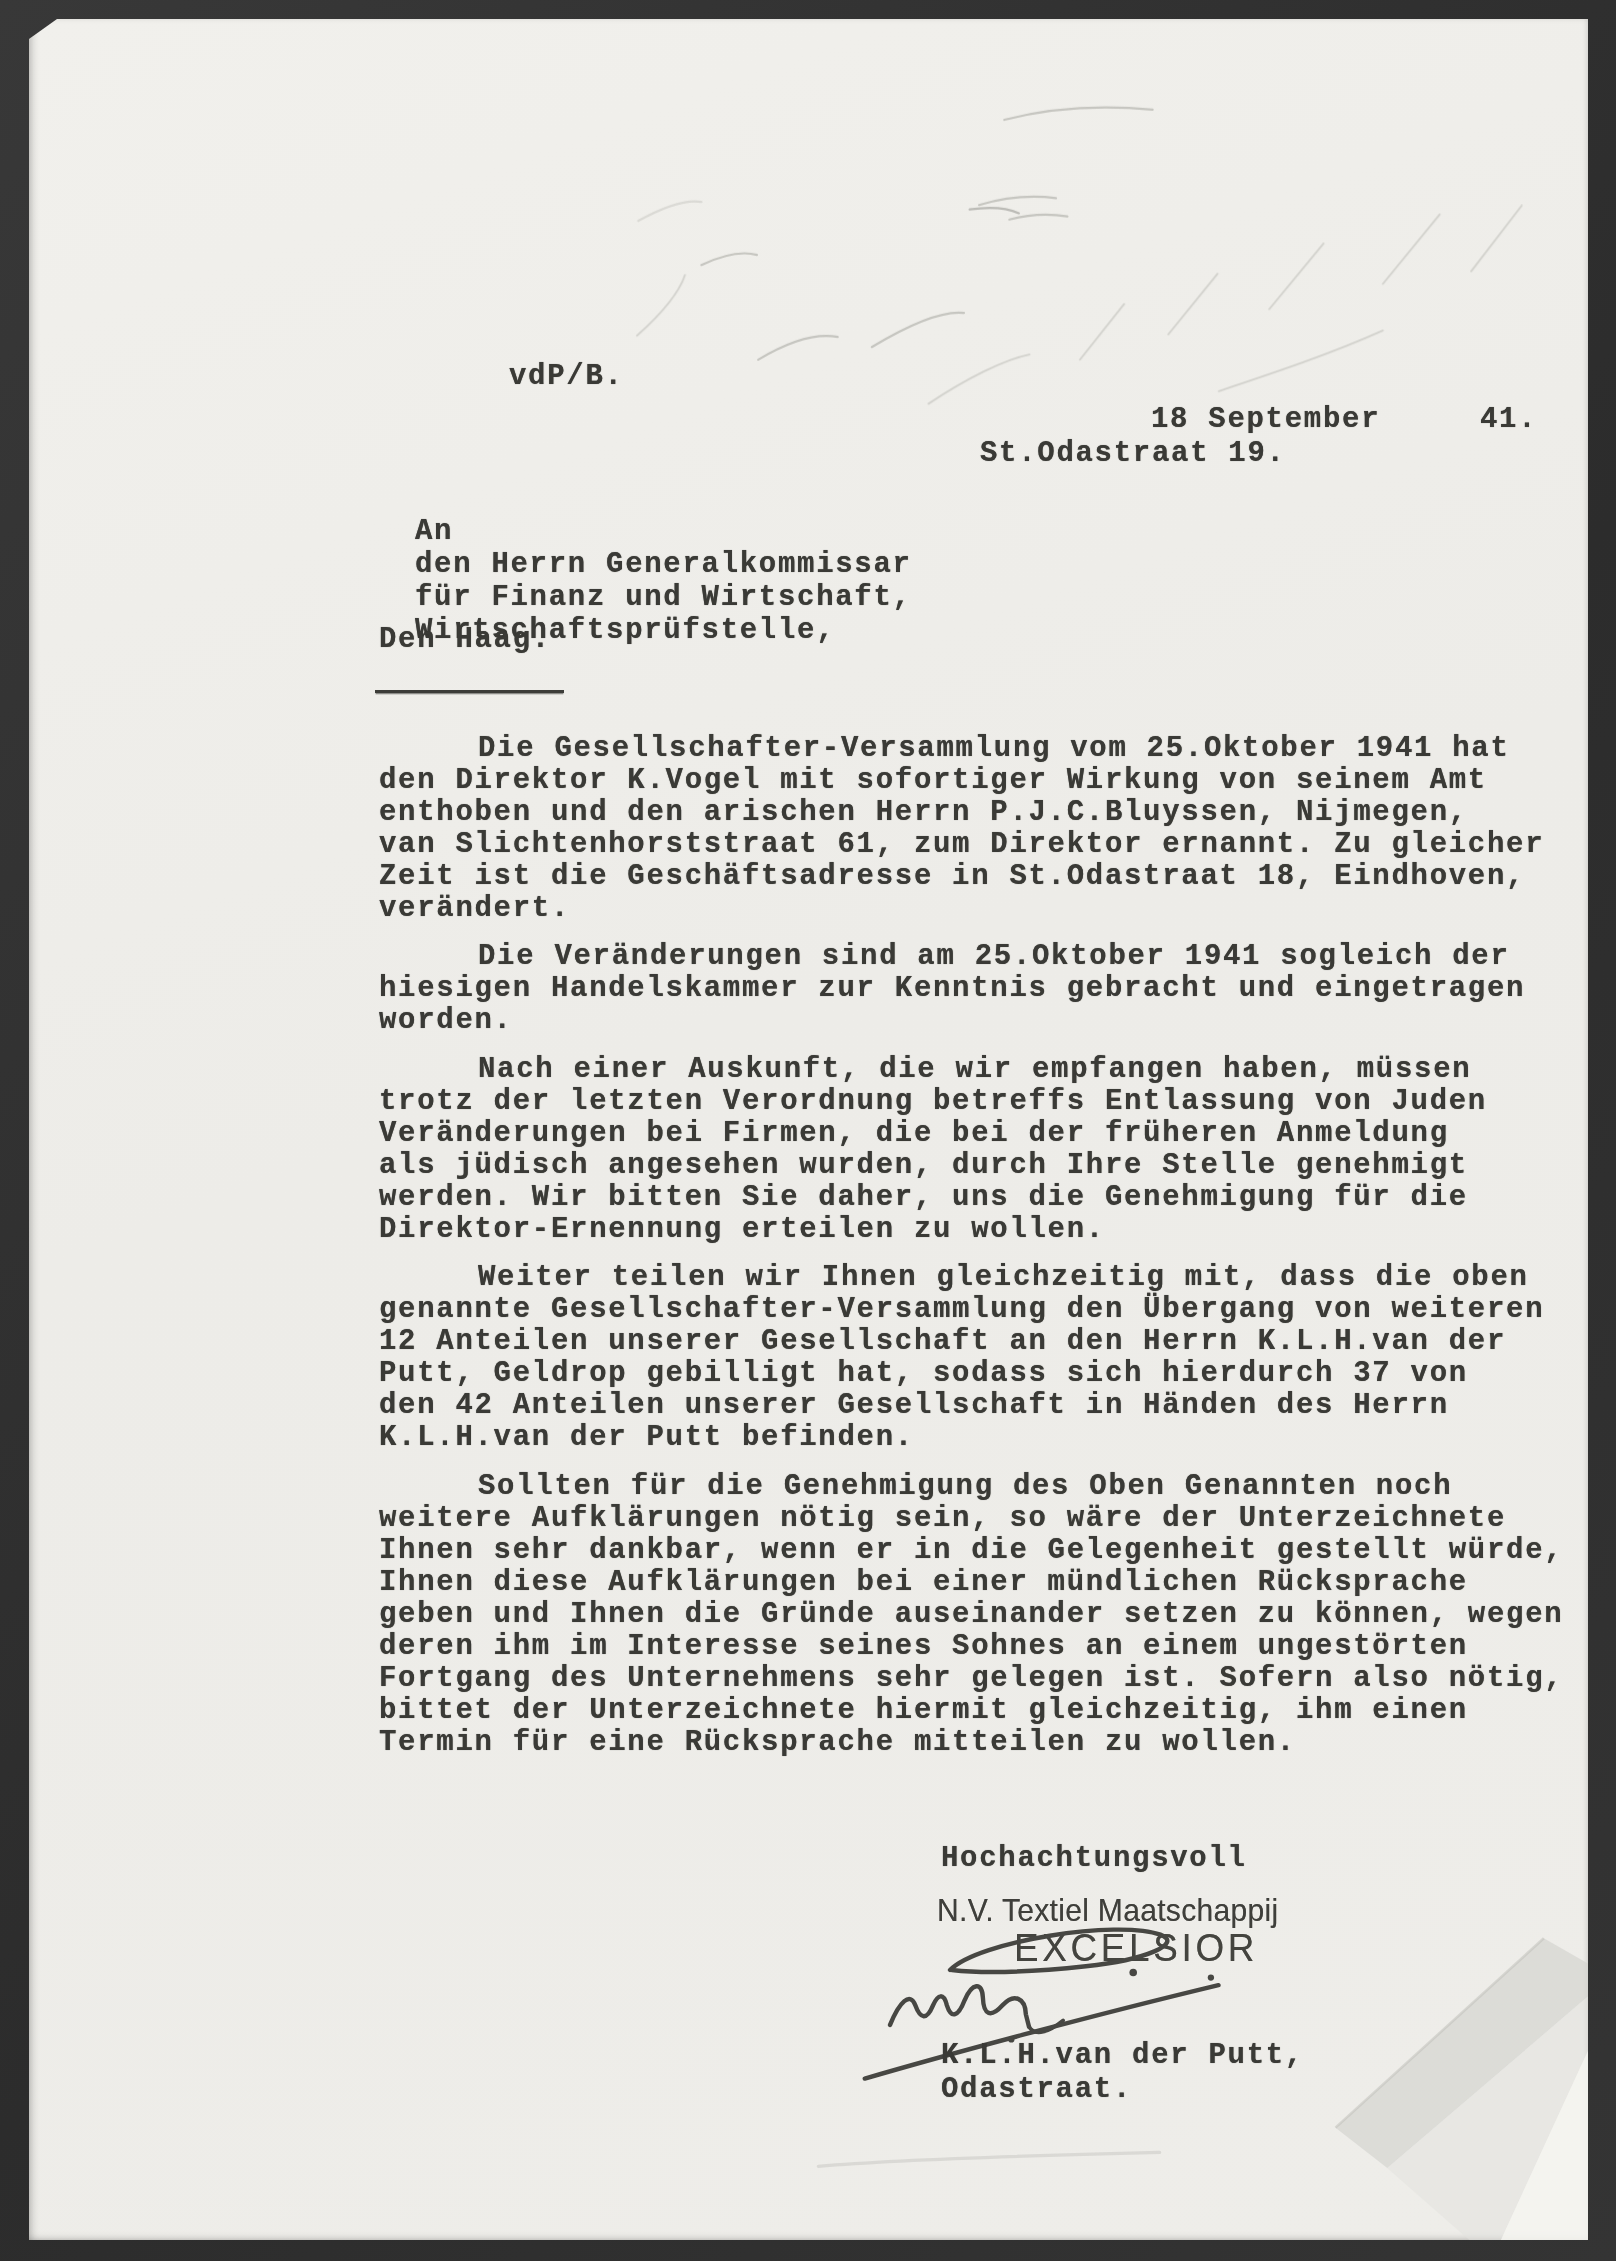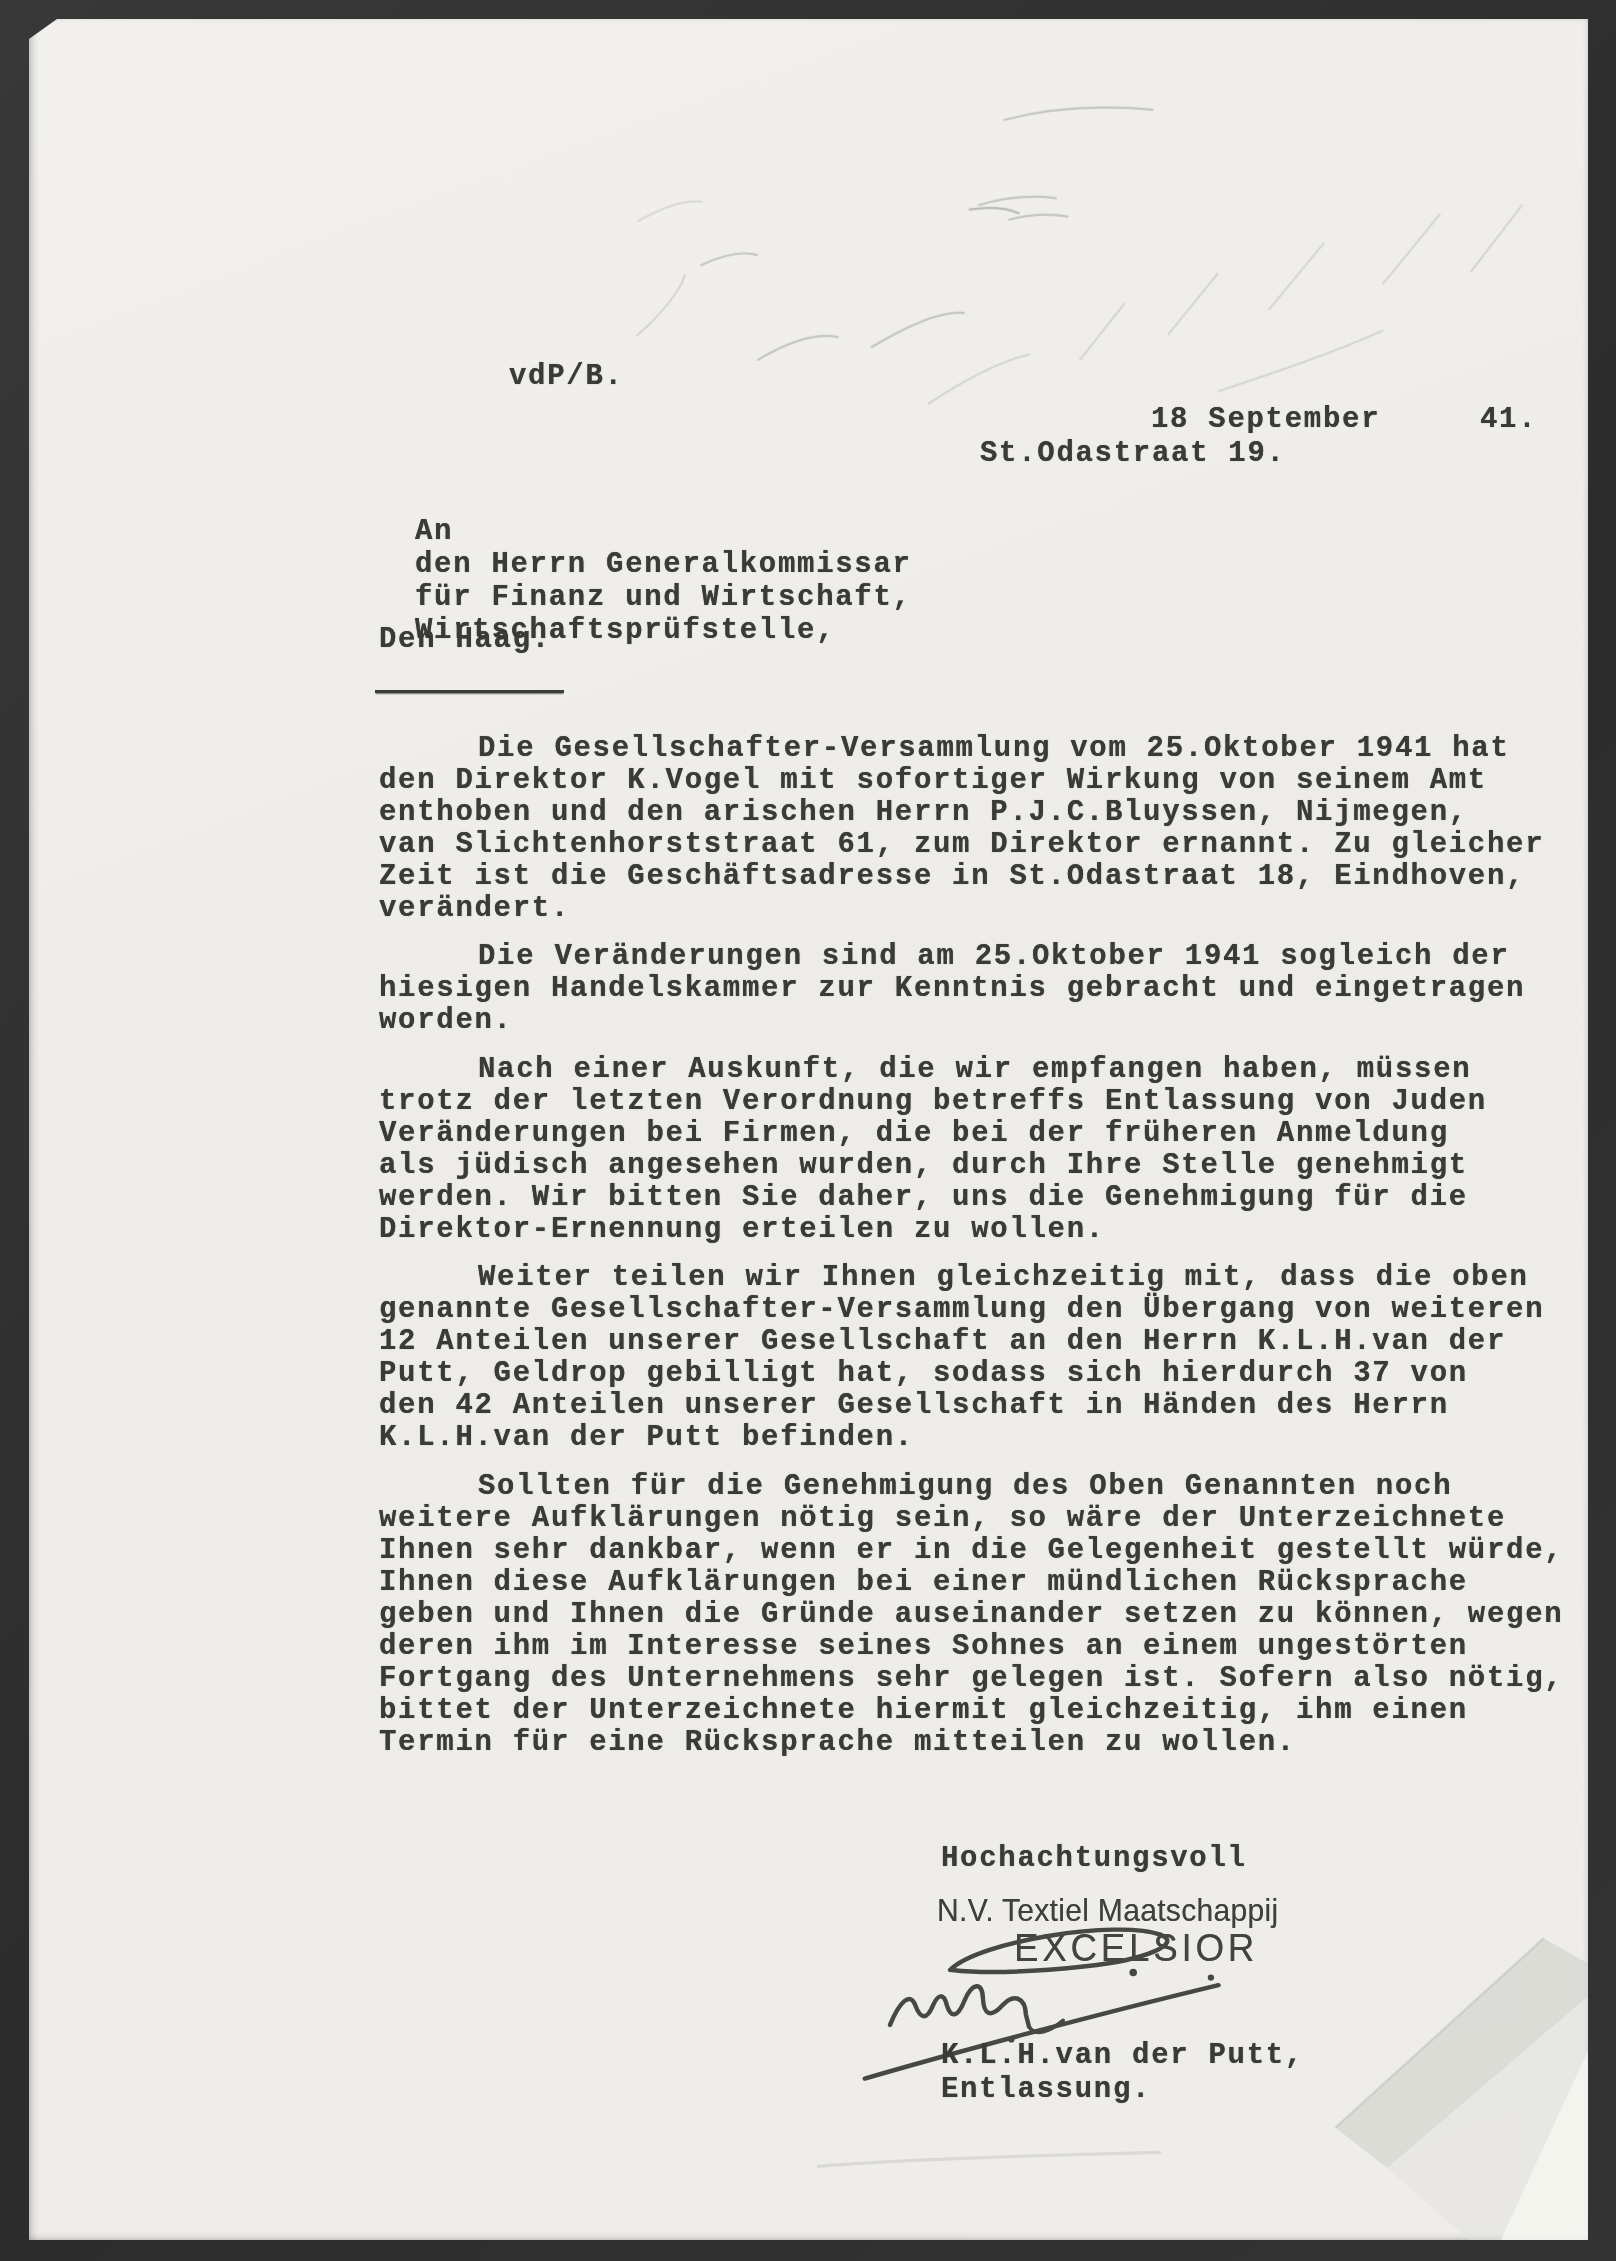--- a/index.html
+++ b/index.html
@@ -133,16 +133,16 @@
       <path d="M160 215 C 175 178, 192 162, 200 184 C 208 206, 218 208, 228 184 C 236 166, 245 164, 250 184 C 257 206, 268 202, 278 176 C 290 148, 306 146, 307 172 C 308 200, 320 204, 338 184 C 356 164, 374 172, 375 198 L 380 218" stroke-width="7"></path>
       <path d="M380 218 C 390 234, 412 226, 434 208" stroke-width="6"></path>
       <path d="M120 300 C 250 262, 480 200, 680 152" stroke-width="7"></path>
     </g>
     <circle cx="545" cy="132" r="6" fill="#474743"></circle>
     <circle cx="668" cy="140" r="5" fill="#474743"></circle>
     <circle cx="352" cy="238" r="5" fill="#474743"></circle>
   </svg>
 
   <span class="tw" style="left:912px;top:2021px;">K.L.H.van der Putt,</span>
-  <span class="tw" style="left:912px;top:2055px;">Entlassung.</span>
+  <span class="tw" style="left:912px;top:2055px;">Odastraat.</span>
 
 </div>
 
 
 </body></html>

